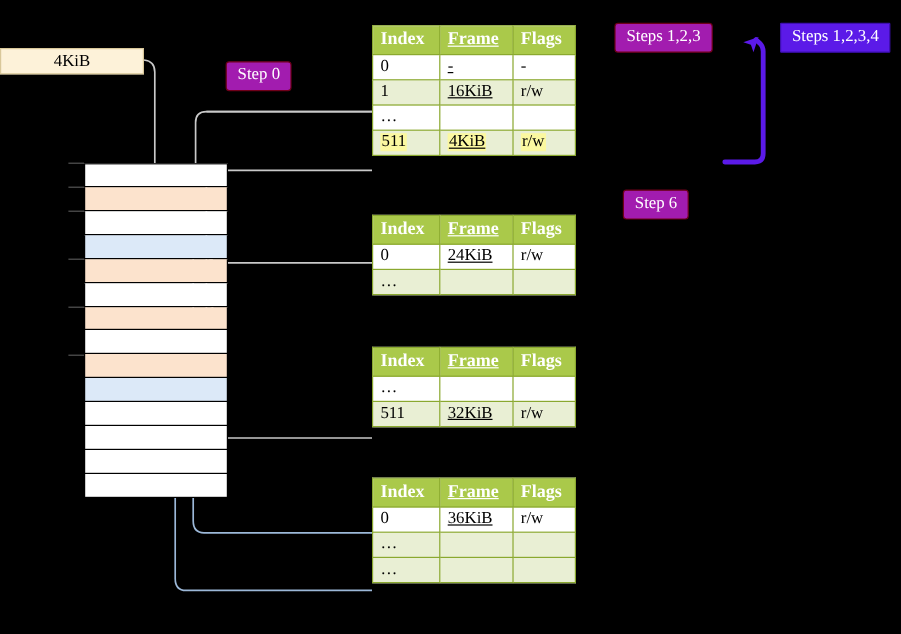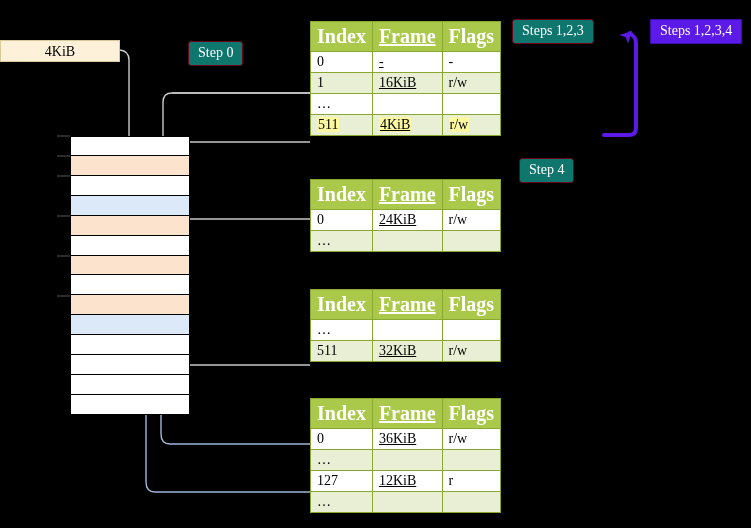--- a/index.html
+++ b/index.html
@@ -20,23 +20,23 @@
     color:#000;font-size:14px;line-height:21px;text-align:center;
     box-sizing:border-box;
   }
 
   
   .badge{
     position:absolute;color:#fff;font-size:14px;line-height:18px;
     padding:2px 9px 3px 9px;white-space:nowrap;
     box-sizing:border-box;
   }
-  .badge-red{background:#0f766e;border:1px solid #6f0019;border-radius:3px;}
+  .badge-red{background:#a21caf;border:1px solid #6f0019;border-radius:3px;}
   .badge-blue{background:#5b1ae8;border:1px solid #3d0fb0;border-radius:1px;}
-  #badge-step0{left:188px;top:41px;}
+  #badge-step0{left:188px;top:51px;}
   #badge-step123{left:512px;top:19px;}
   #badge-step4{left:519px;top:158px;}
   #badge-step1234{left:650px;top:19px;}
 
   
   .memcol{position:absolute;left:70px;top:136px;width:120px;height:279px;}
   .memrow{
     position:relative;height:19.93px;box-sizing:border-box;
     border-left:1px solid #000;border-right:1px solid #000;
     border-bottom:1px solid #000;
@@ -48,21 +48,21 @@
 
   
   .ptable{
     position:absolute;border-collapse:collapse;
     border:1px solid #8aa82f;background:#fff;
     font-size:14px;
   }
   .ptable th{
     background:#aac94a;color:#fff;font-weight:bold;
     text-align:left;padding:3px 6px;border:1px solid #8aa82f;
-    font-size:20px;white-space:nowrap;
+    font-size:15px;white-space:nowrap;
   }
   .ptable td{
     padding:2px 6px;border:1px solid #8aa82f;color:#000;
     height:19px;box-sizing:border-box;white-space:nowrap;
   }
   .ptable tr.alt td{background:#e9efd4;}
   .ptable tr.plain td{background:#ffffff;}
   .hl{background:#fbf8a0;padding:0 1px;}
   .col-idx{width:55px;}
   .col-frm{width:58px;text-decoration:underline;}
@@ -156,21 +156,21 @@
     <span>4KiB</span>
   </div>
 
   <div class="badge badge-red" id="badge-step0">
     <span>Step 0</span>
   </div>
   <div class="badge badge-red" id="badge-step123">
     <span>Steps 1,2,3</span>
   </div>
   <div class="badge badge-red" id="badge-step4">
-    <span>Step 4</span>
+    <span>Step 6</span>
   </div>
   <div class="badge badge-blue" id="badge-step1234">
     <span>Steps 1,2,3,4</span>
   </div>
 
   <div class="memcol" id="memory-column">
       <div class="memrow c-white"></div>
       <div class="memrow c-orange"></div>
       <div class="memrow c-white"></div>
       <div class="memrow c-blue"></div>
@@ -271,25 +271,20 @@
         <tr class="plain">
           <td class="col-idx">0</td>
           <td class="col-frm">36KiB</td>
           <td class="col-flg">r/w</td>
         </tr>
         <tr class="alt">
           <td class="col-idx"><span class="dots">…</span></td>
           <td class="col-frm"></td>
           <td class="col-flg"></td>
         </tr>
-        <tr class="plain">
-          <td class="col-idx">127</td>
-          <td class="col-frm">12KiB</td>
-          <td class="col-flg">r</td>
-        </tr>
         <tr class="alt">
           <td class="col-idx"><span class="dots">…</span></td>
           <td class="col-frm"></td>
           <td class="col-flg"></td>
         </tr>
       </tbody>
     </table>
 
 </div>
 

